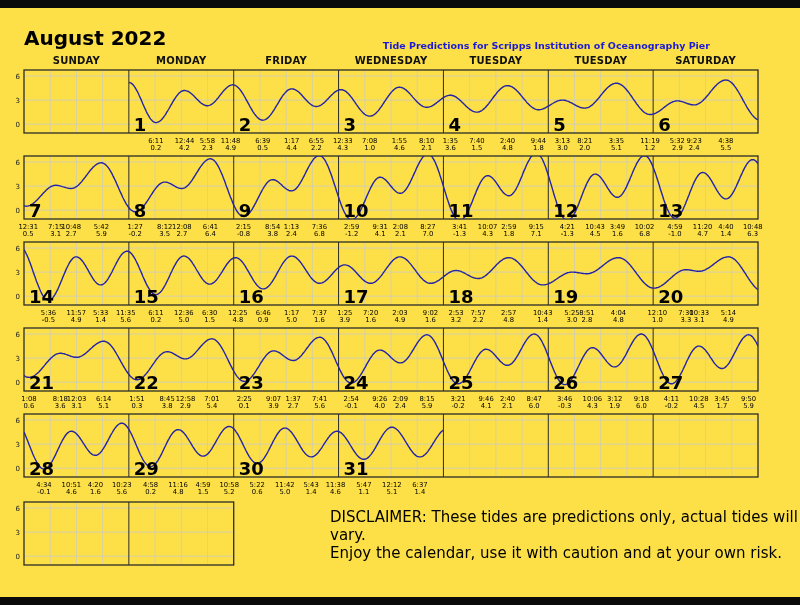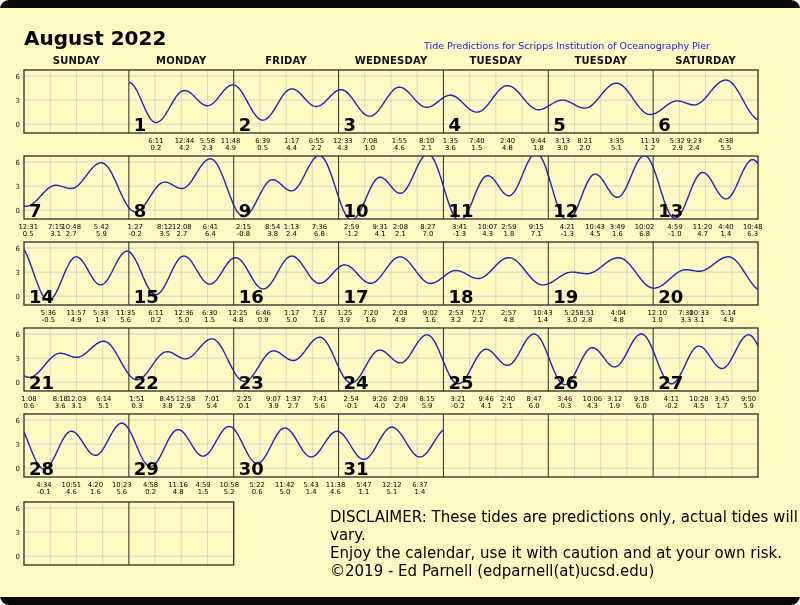--- a/index.html
+++ b/index.html
@@ -1,23 +1,23 @@
 <!DOCTYPE html>
 <html><head>
 <meta charset="utf-8">
 <style>
   html,body{margin:0;padding:0;background:#fff;}
-  #page{position:relative;width:800px;height:605px;background:#fef9c3;overflow:hidden;
-        font-family:"DejaVu Sans",sans-serif;border-radius:9px;}
+  #page{position:relative;width:800px;height:605px;background:#fde047;overflow:hidden;
+        font-family:"DejaVu Sans",sans-serif;}
   .bar{position:absolute;left:0;width:800px;height:8px;background:#0a0a0a;}
   #topbar{top:0;}
   #bottombar{top:597px;}
   #cal-svg{position:absolute;left:0;top:0;}
   #page-title{position:absolute;left:24px;top:26px;font-size:20px;font-weight:bold;color:#000;}
-  #page-subtitle{position:absolute;right:90px;top:40px;font-size:9.5px;font-weight:normal;color:#1a1ad6;}
+  #page-subtitle{position:absolute;right:90px;top:40px;font-size:9.5px;font-weight:bold;color:#1a1ad6;}
   #weekday-row{position:absolute;left:24px;top:55px;width:734px;display:flex;}
   #weekday-row div{flex:1;text-align:center;font-size:10px;font-weight:bold;color:#111;letter-spacing:0.2px;}
   #footer{position:absolute;left:330px;top:508px;font-size:15px;color:#000;line-height:18px;}
 </style>
 </head>
 <body>
 
 <div id="page">
   <div id="topbar" class="bar"></div>
 
@@ -582,17 +582,16 @@
         <text x="391.8738095238095" y="486.5" text-anchor="middle" font-size="6.8" fill="#000">12:12</text>
         <text x="391.8738095238095" y="494" text-anchor="middle" font-size="6.8" fill="#000">5.1</text>
         <text x="419.9085317460317" y="486.5" text-anchor="middle" font-size="6.8" fill="#000">6:37</text>
         <text x="419.9085317460317" y="494" text-anchor="middle" font-size="6.8" fill="#000">1.4</text>
       </g>
     </svg>
 
   <div id="footer">
     <div>DISCLAIMER: These tides are predictions only, actual tides will vary.</div>
     <div>Enjoy the calendar, use it with caution and at your own risk.</div>
-    <div>©2019 - Ed Parnell (edparnell(at)ucsd.edu)</div>
   </div>
 
   <div id="bottombar" class="bar"></div>
 </div>
 
 </body></html>

